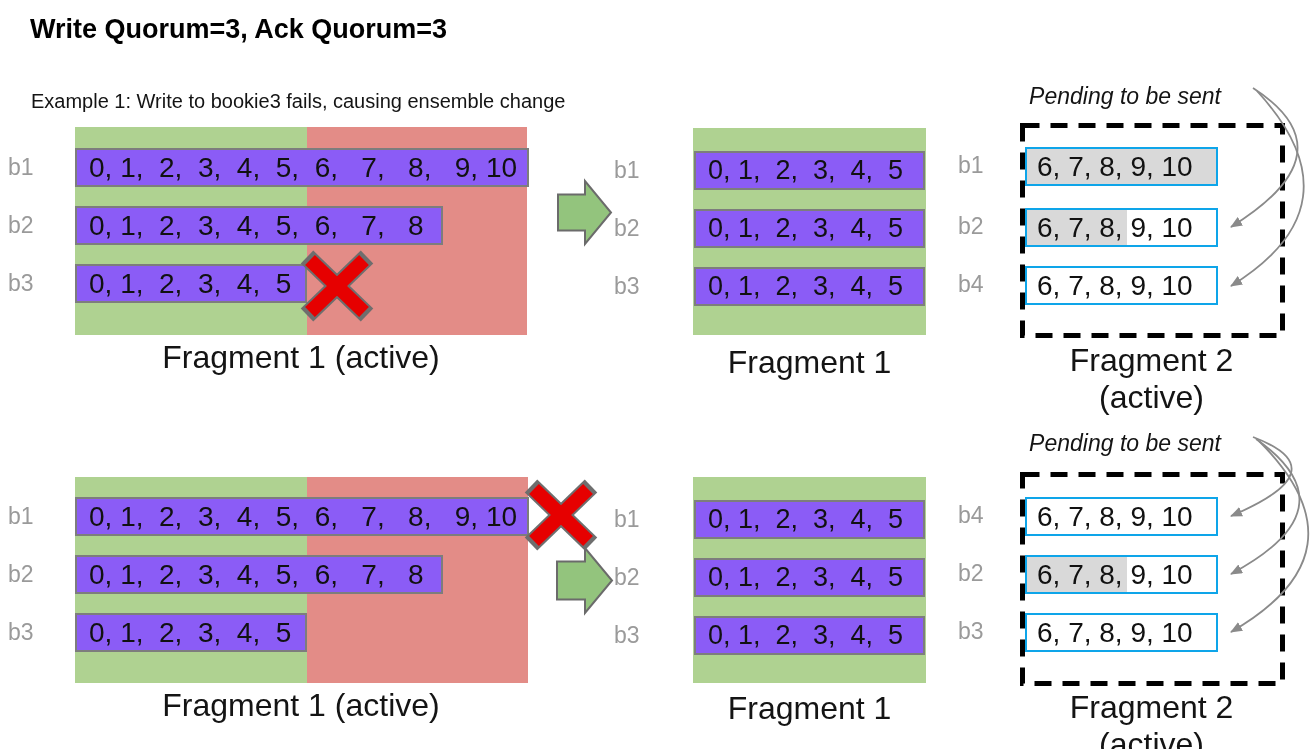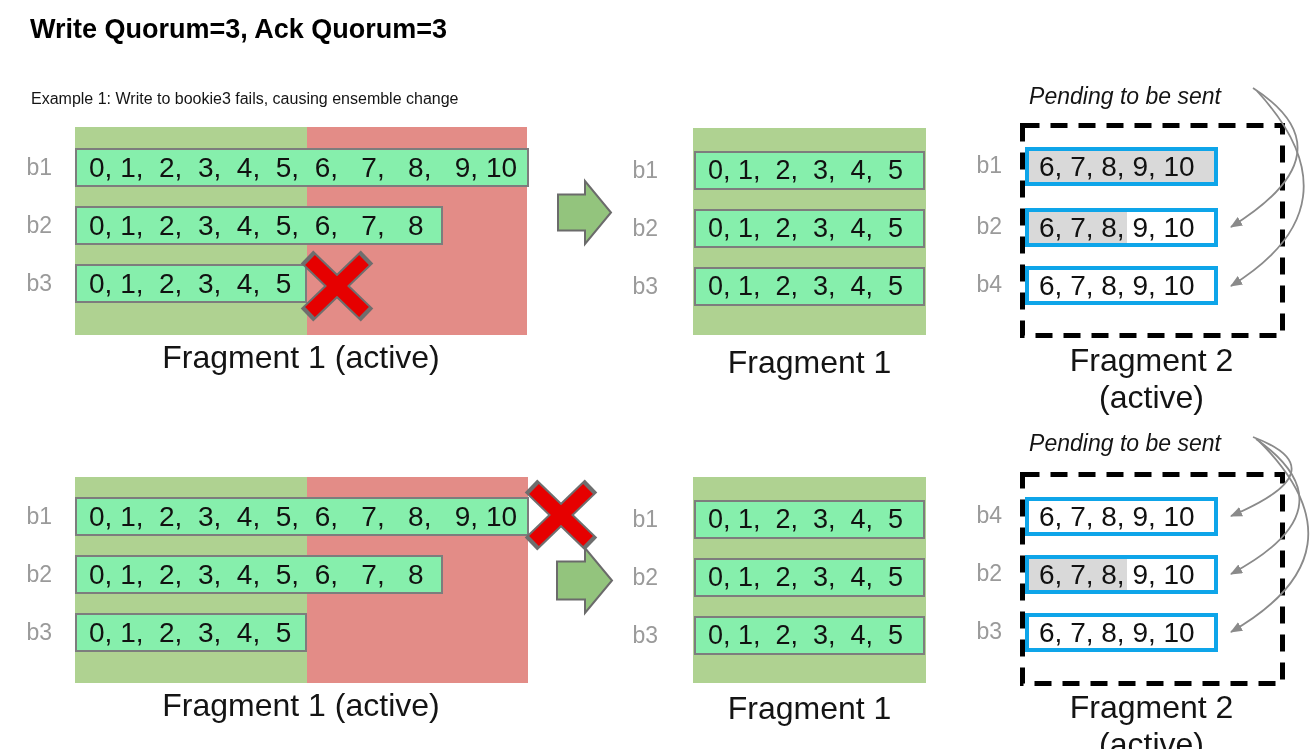--- a/index.html
+++ b/index.html
@@ -2,57 +2,57 @@
 <html><head>
 <meta charset="utf-8">
 <style>
   html,body { margin:0; padding:0; background:#fff; }
   #canvas {
     position:relative; width:1316px; height:749px; background:#ffffff;
     font-family:"Liberation Sans", sans-serif; overflow:hidden;
   }
   .abs { position:absolute; }
   #title { left:30px; top:14px; font-size:27px; font-weight:bold; color:#000;text-align:right; }
-  .ex-label { font-size:16px; color:#141414; }
+  .ex-label { font-size:20px; color:#141414; }
   #ex1-label { left:31px; top:90px; }
   #ex2-label { left:35px; top:438px; }
 
   .bg { position:absolute; }
   .bg-green { background:#afd291; }
   .bg-red { background:#e38c87; }
 
   
   #e1-bgL-green { left:75px; top:127px; width:232px; height:208px; }
   #e1-bgL-red   { left:307px; top:127px; width:220px; height:208px; }
   #e2-bgL-green { left:75px; top:477px; width:232px; height:206px; }
   #e2-bgL-red   { left:307px; top:477px; width:221px; height:206px; }
   
   #e1-bgM { left:693px; top:128px; width:233px; height:207px; }
   #e2-bgM { left:693px; top:477px; width:233px; height:206px; }
 
   .row-box {
     position:absolute; box-sizing:border-box; height:39px;
-    background:#86efac; border:2px solid #7d7d7d;
+    background:#8b5cf6; border:2px solid #7d7d7d;
     display:flex; align-items:center; padding-left:12px;
     font-size:28px; color:#111; z-index:3; overflow:hidden;
   }
   .row-box .t { white-space:pre; position:relative; z-index:1; }
   .mid .t { font-size:27px; }
 
   .pend-box {
     position:absolute; box-sizing:border-box; height:39px;
-    background:#ffffff; border:4px solid #0ea5e9;
+    background:#ffffff; border:2px solid #0ea5e9;
     display:flex; align-items:center; padding-left:10px;
     font-size:28px; color:#111; z-index:3;
   }
   .pend-box.full { background:#d9d9d9; }
   .pend-box .part-fill { position:absolute; left:0; top:0; bottom:0; width:53%; background:#d9d9d9; z-index:0; }
   .pend-box .t { white-space:pre; position:relative; z-index:1; }
 
-  .blabel { position:absolute; width:44px; text-align:right; font-size:23px; color:#9a9a9a; z-index:3; }
+  .blabel { position:absolute; width:44px; text-align:left; font-size:23px; color:#9a9a9a; z-index:3; }
 
   .caption { position:absolute; text-align:center; font-size:32px; color:#141414; z-index:3; }
   #e1-cap-left  { left:75px;  width:452px; top:339px; }
   #e1-cap-mid   { left:693px; width:233px; top:344px; }
   #e1-cap-right { left:1020px; width:263px; top:342px; }
   #e2-cap-left  { left:75px;  width:452px; top:687px; }
   #e2-cap-mid   { left:693px; width:233px; top:690px; }
   #e2-cap-right { left:1020px; width:263px; top:689px; }
 
   .pending-label { position:absolute; font-style:italic; font-size:23px; color:#141414; text-align:center; z-index:3; }

